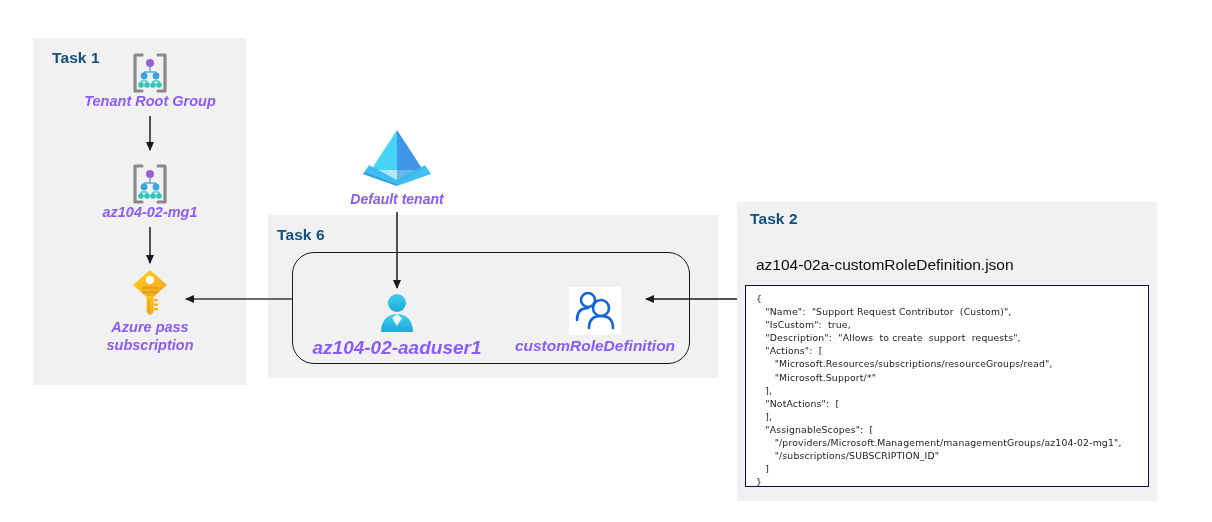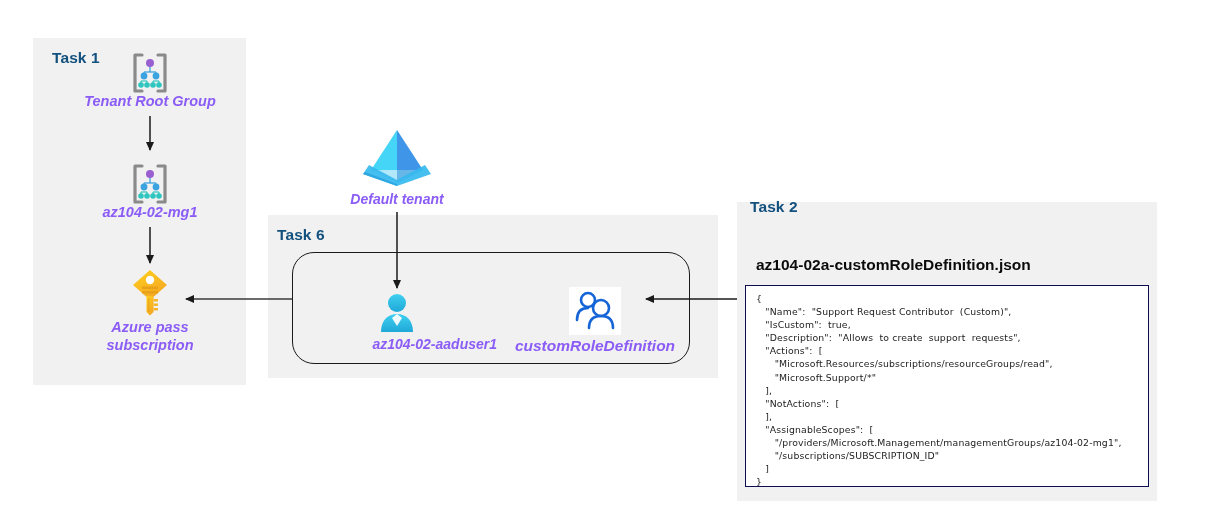--- a/index.html
+++ b/index.html
@@ -18,21 +18,21 @@
   #panel-task3{left:268px;top:215px;width:450px;height:163px;}
   #panel-task2{left:737px;top:202px;width:420px;height:299px;}
 
   .task-label{
     position:absolute;
     font-size:15.5px;font-weight:bold;color:#12507e;
     letter-spacing:0.1px;white-space:nowrap;
   }
   #label-task1{left:40px;top:49px;margin-left:12px;}
   #label-task3{left:277px;top:226px;}
-  #label-task2{left:750px;top:198px;}
+  #label-task2{left:750px;top:210px;}
 
   
   .caption{
     position:absolute;text-align:center;
     font-size:14.5px;font-weight:bold;color:#8b5cf6;
     line-height:1.25;white-space:pre-line;font-style:italic;
   }
 
   
   .icon{position:absolute;}
@@ -67,21 +67,21 @@
   }
   #code-text{
     margin:0;
     font-family:"DejaVu Sans", sans-serif;
     font-size:9.3px;line-height:13.1px;color:#1c1c1c;
     white-space:pre;letter-spacing:0.15px;
   }
 
   #filename{
     position:absolute;left:756px;top:256px;
-    font-size:15.5px;font-weight:bold;color:#0b0b0b;white-space:nowrap;
+    font-size:15.5px;font-weight:normal;color:#0b0b0b;white-space:nowrap;
   }
 
   
   #arrows{position:absolute;left:0;top:0;width:1212px;height:522px;pointer-events:none;}
 </style>
 </head>
 <body>
 
 <div id="canvas">
 
@@ -203,21 +203,21 @@
         <linearGradient id="ug" x1="0" y1="0" x2="0" y2="1">
           <stop offset="0" stop-color="#3fd0f0"></stop>
           <stop offset="1" stop-color="#1fa8d8"></stop>
         </linearGradient>
       </defs>
       <circle cx="21" cy="11" r="9" fill="url(#ug)"></circle>
       <path d="M5,40 C5,28 12,22 21,22 C30,22 37,28 37,40 Z" fill="url(#ug)"></path>
       <path d="M21,22 L16,26 L21,34 L26,26 Z" fill="#ffffff" opacity="0.92"></path>
     </svg>
   </div>
-  <div class="caption" style="left:297px;top:336px;width:200px;font-size:14px;text-align:right;">az104-02-aaduser1</div>
+  <div class="caption" style="left:297px;top:336px;width:200px;font-size:19px;">az104-02-aaduser1</div>
 
   <div class="icon role-icon" style="left:569px;top:287px;">
     <svg viewBox="0 0 52 48" width="52" height="48">
       <rect x="0" y="0" width="52" height="48" fill="#ffffff"></rect>
       <circle cx="19" cy="13" r="7" fill="none" stroke="#1565d8" stroke-width="2.6"></circle>
       <path d="M8,33 C8,24 13,21 19,21" fill="none" stroke="#1565d8" stroke-width="2.6" stroke-linecap="round"></path>
       <circle cx="32" cy="21" r="8" fill="none" stroke="#1565d8" stroke-width="2.6"></circle>
       <path d="M20,41 C20,32 25,29 32,29 C39,29 44,32 44,41" fill="none" stroke="#1565d8" stroke-width="2.6" stroke-linecap="round"></path>
     </svg>
   </div>

